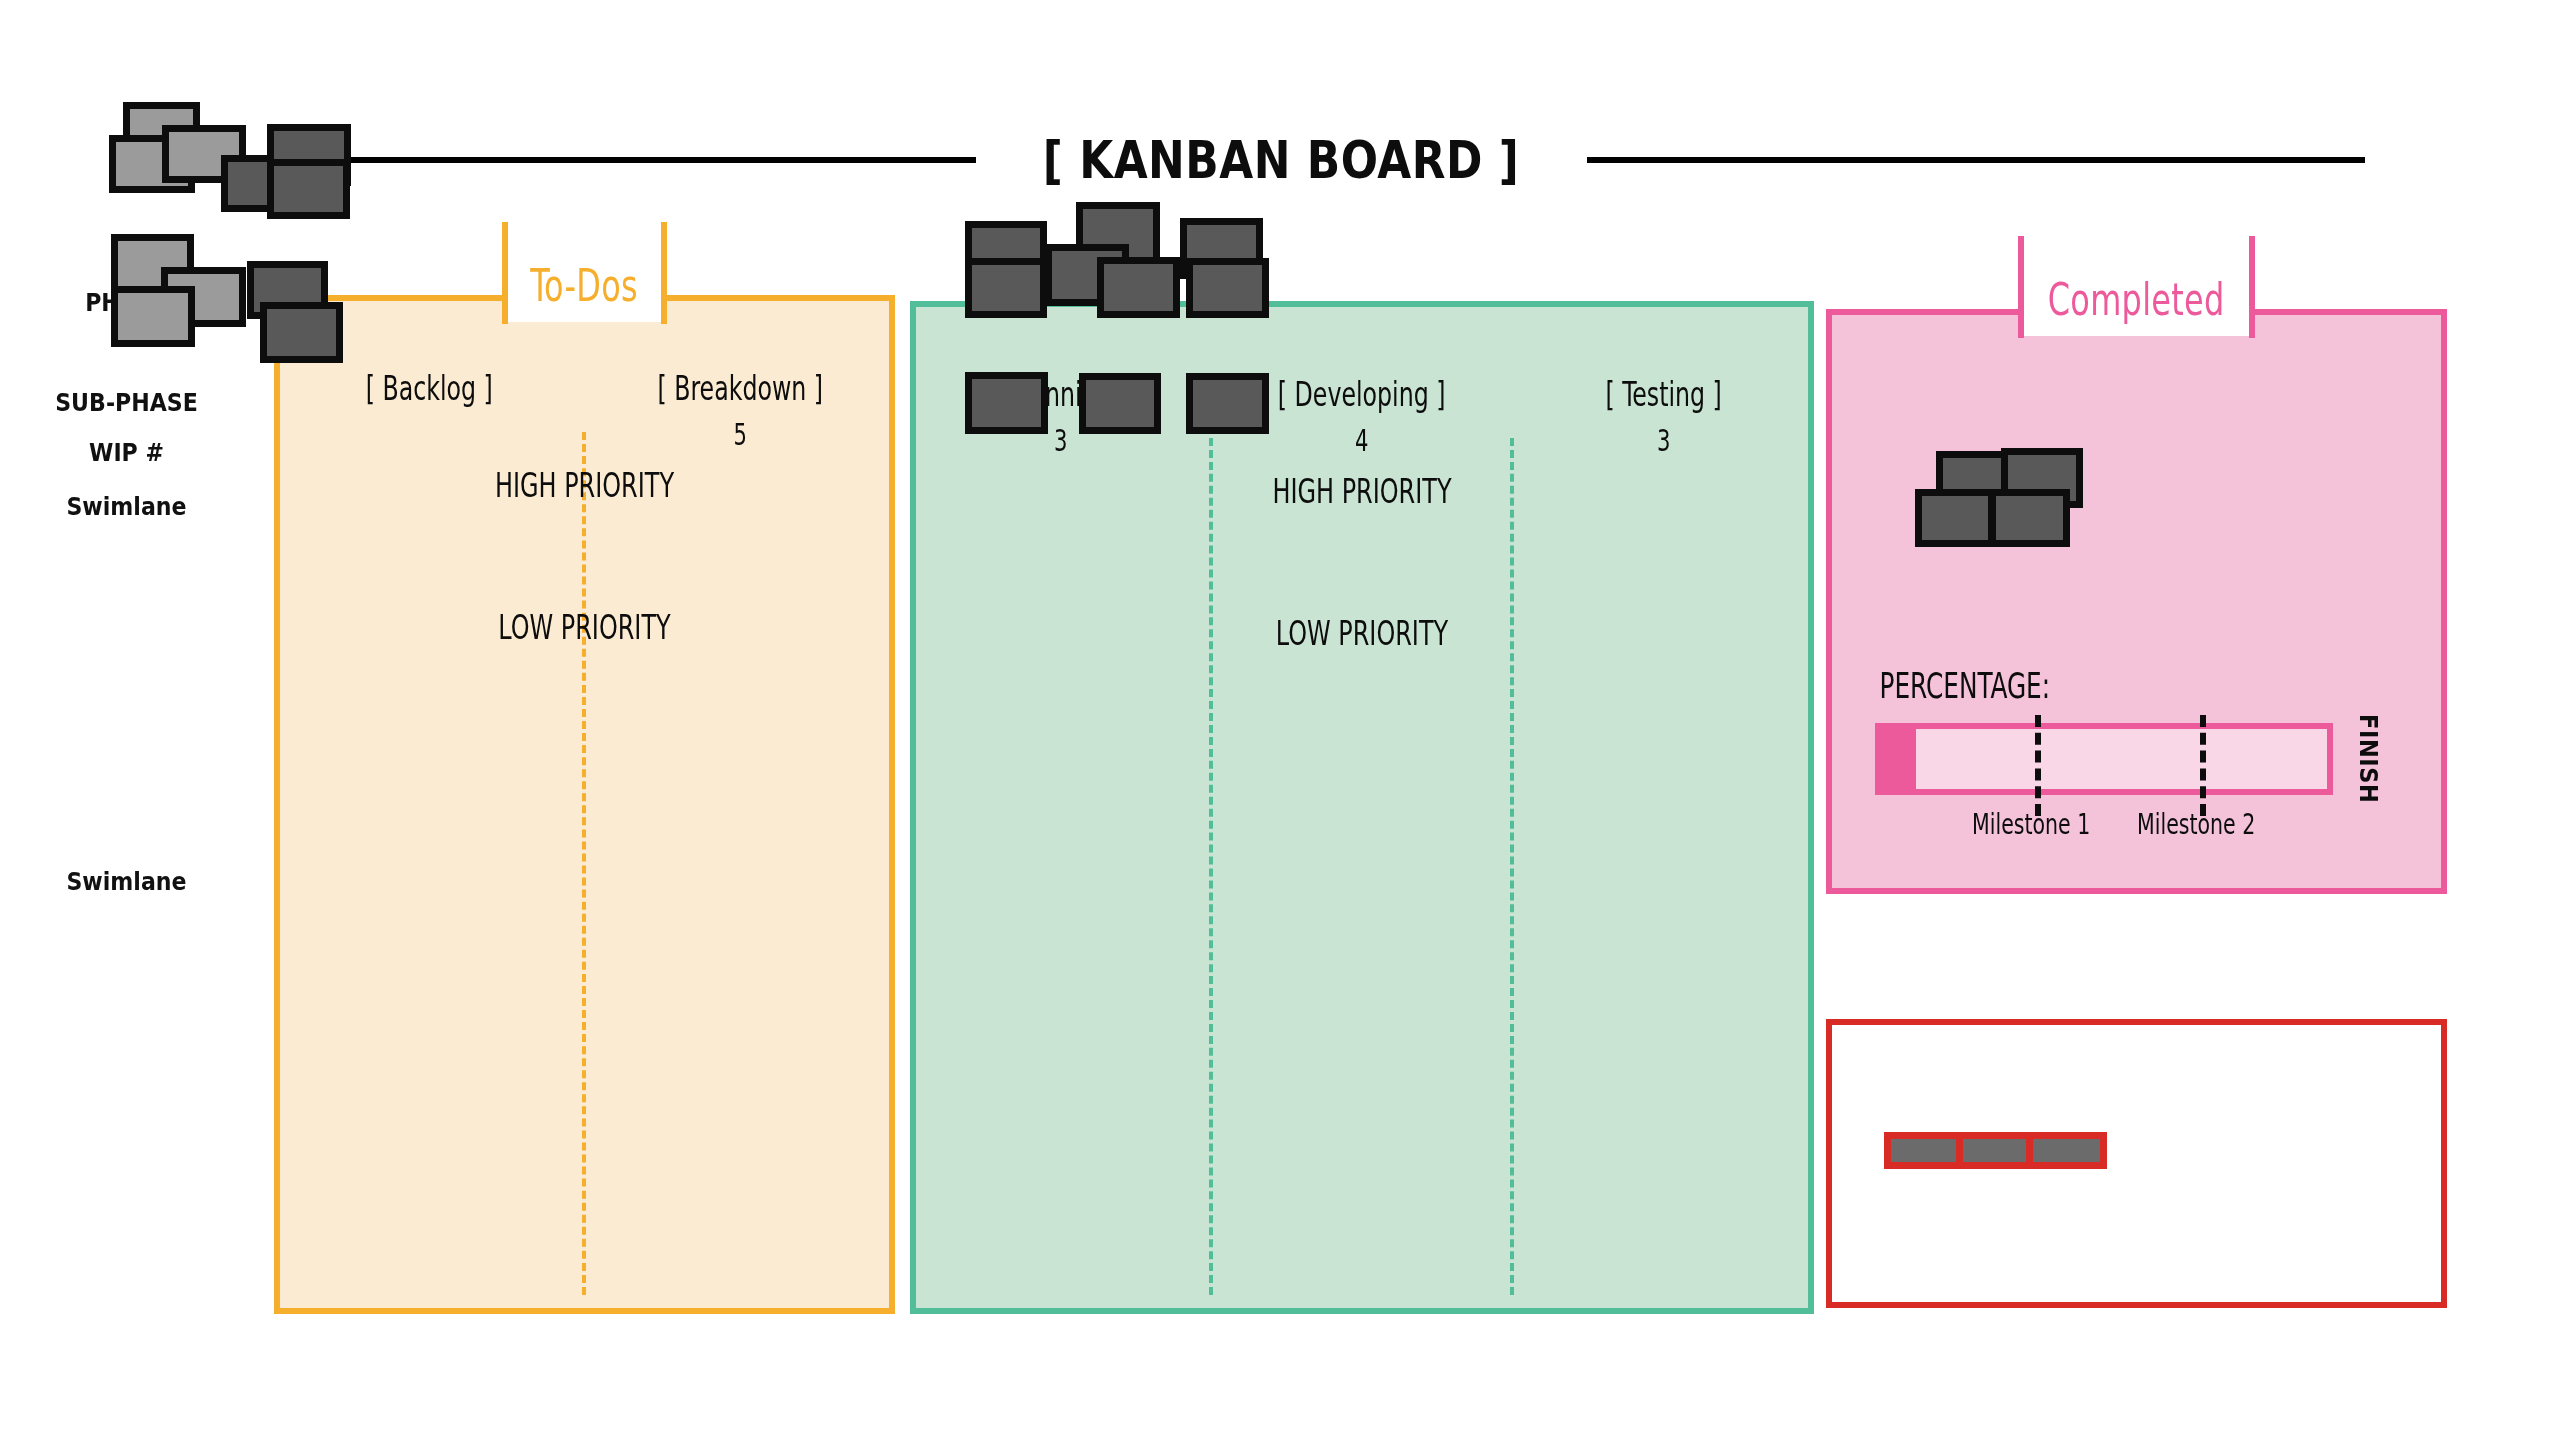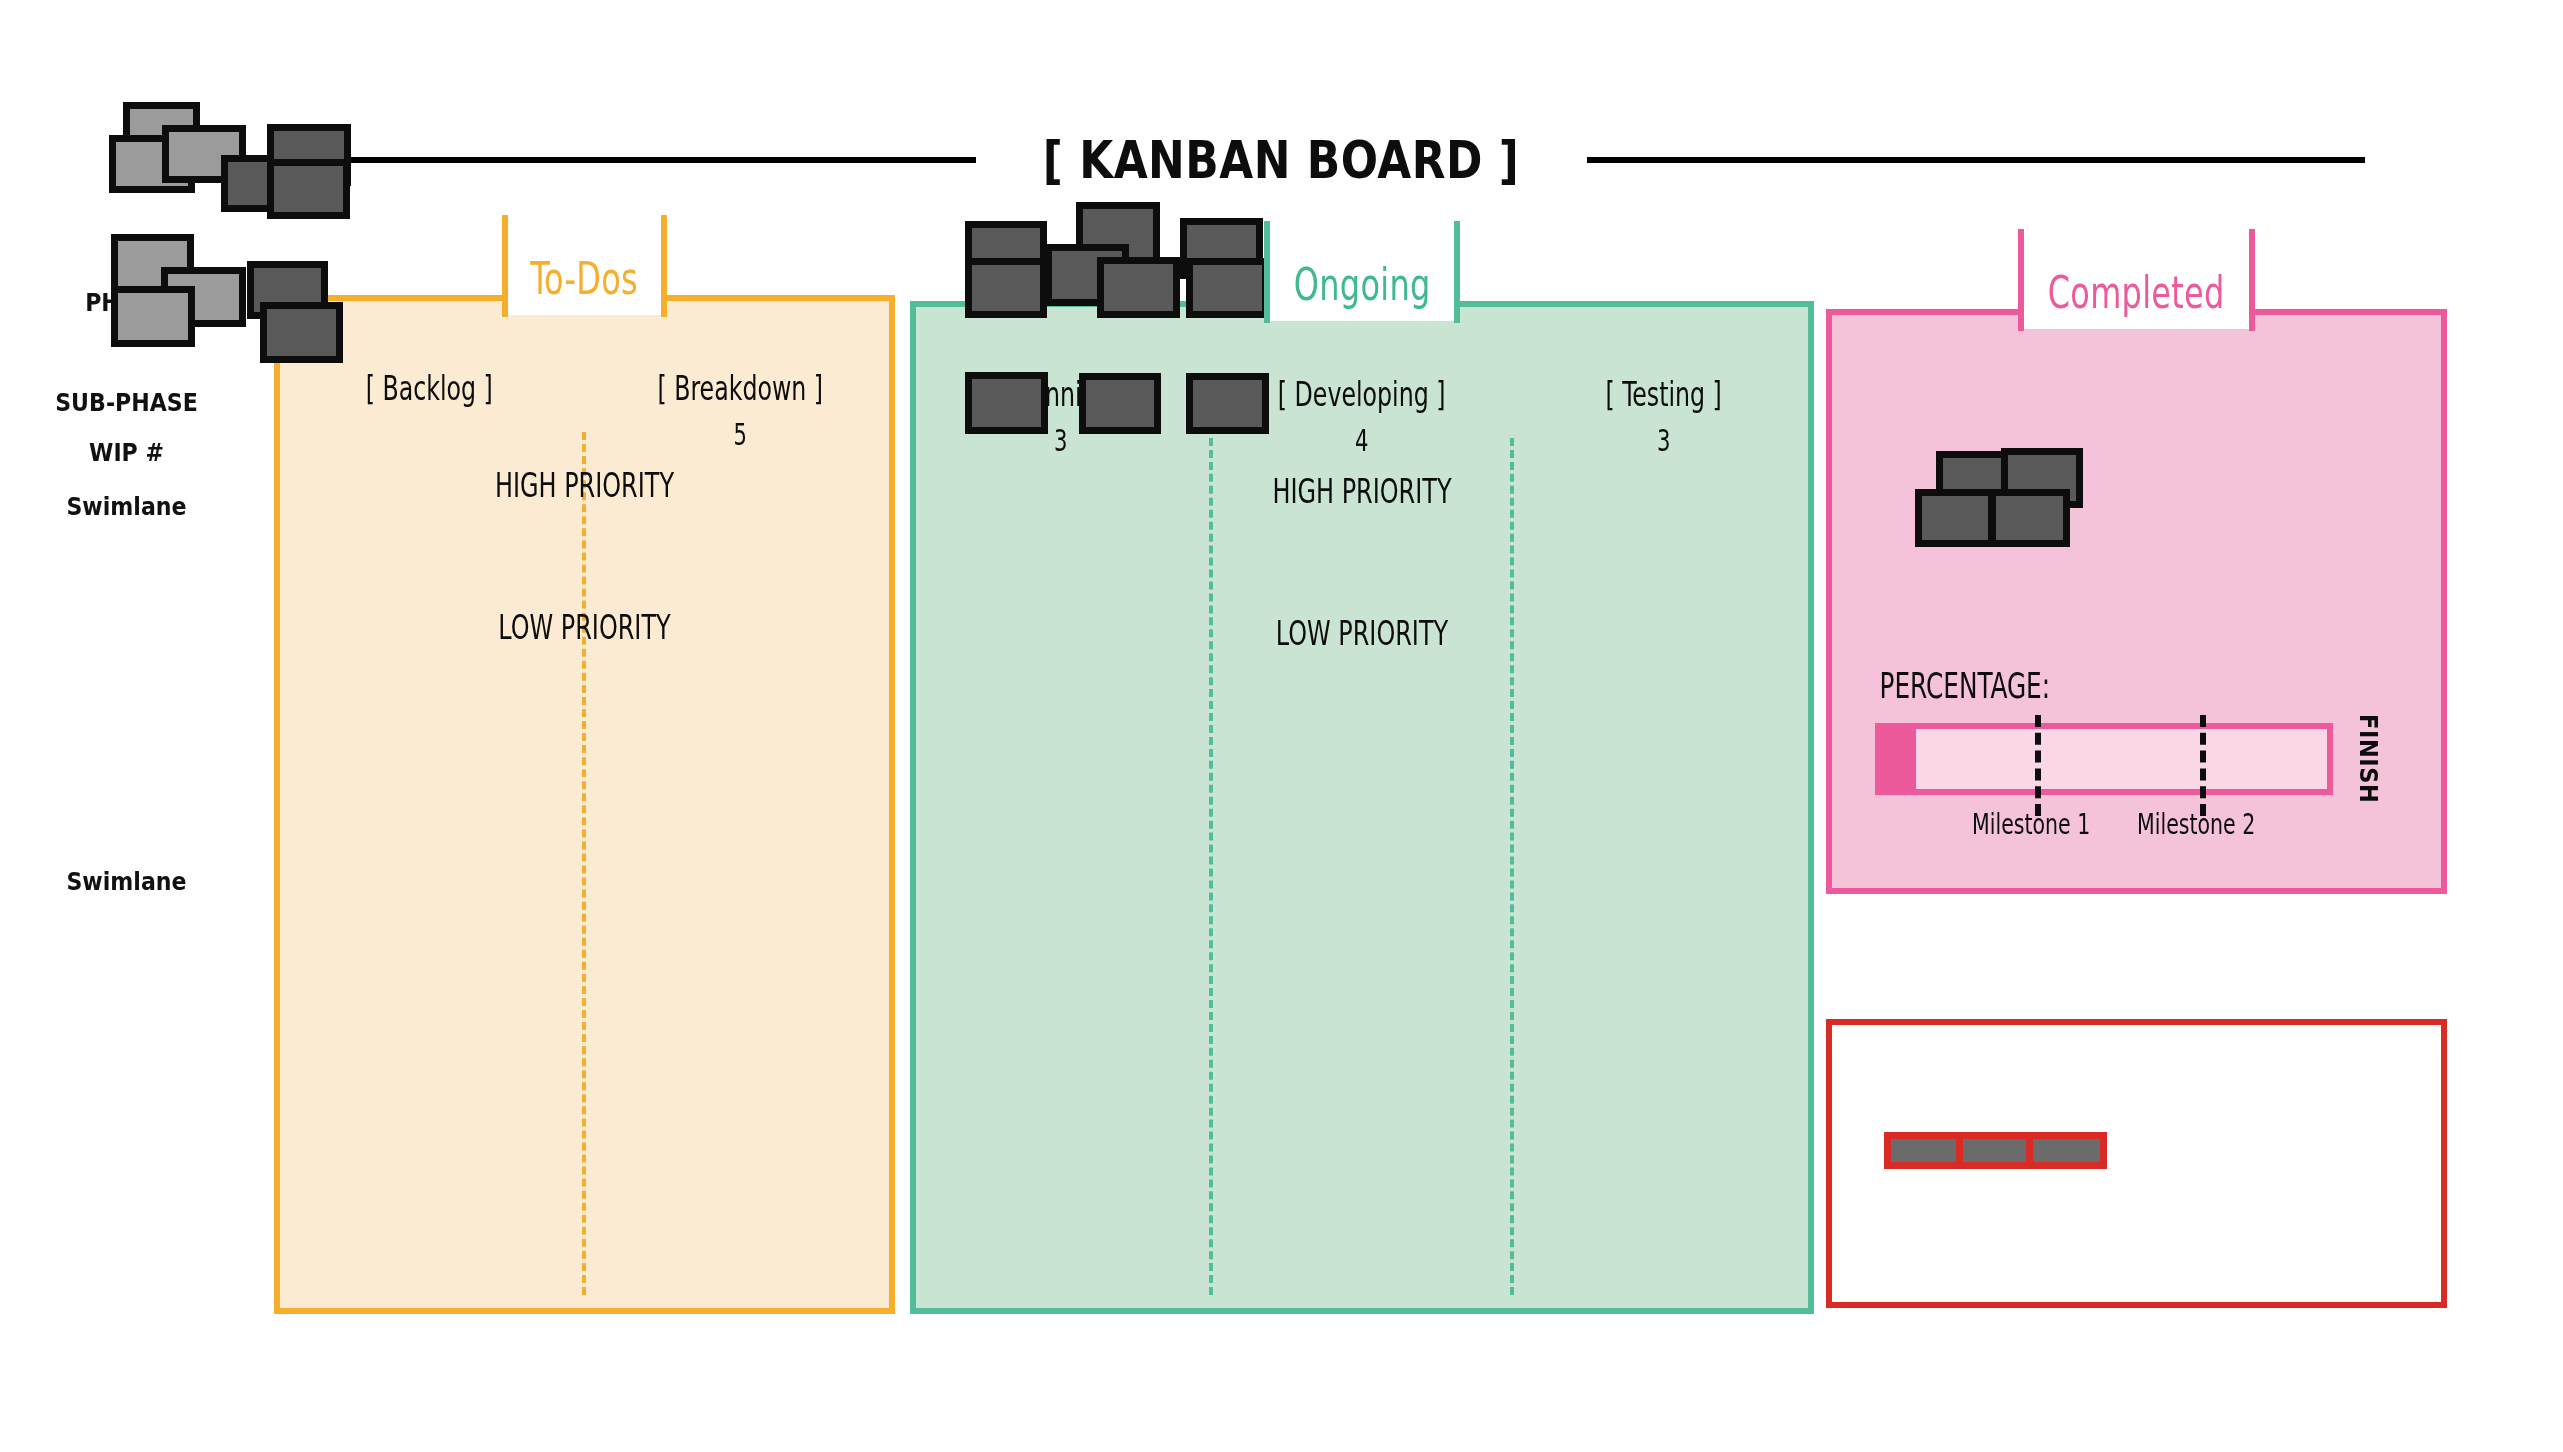--- a/index.html
+++ b/index.html
@@ -51,21 +51,21 @@
 
   
   .panel { position: absolute; }
   .panel-body {
     position: absolute; left: 0; top: 0; width: 100%; height: 100%;
     border-style: solid; border-width: 6px;
   }
   .panel-head {
     position: absolute; left: 0; top: -47px;
     width: 100%; height: 60px;
-    display: flex; align-items: center; justify-content: center;
+    display: flex; align-items: flex-start; justify-content: center;
     pointer-events: none;
   }
   .head-notch {
     position: relative;
     background: #ffffff;
     height: 74px;
     display: flex; align-items: center; justify-content: center;
     padding: 0 26.5px;
   }
   .head-tick {
@@ -249,27 +249,20 @@
     <div class="card" style="left:55px;top:-43px;width:82px;height:60px;"></div>
     <div class="card" style="left:166px;top:-99px;width:84px;height:62px;"></div>
     <div class="card" style="left:135px;top:-57px;width:84px;height:62px;"></div>
     <div class="card" style="left:187px;top:-44px;width:83px;height:61px;"></div>
     <div class="card" style="left:270px;top:-83px;width:83px;height:61px;"></div>
     <div class="card" style="left:276px;top:-43px;width:83px;height:60px;"></div>
     <div class="card" style="left:55px;top:71px;width:83px;height:62px;"></div>
     <div class="card" style="left:169px;top:72px;width:82px;height:61px;"></div>
     <div class="card" style="left:276px;top:72px;width:83px;height:61px;"></div>
 
-    <div class="panel-head">
-      <div class="head-notch">
-        <div class="head-tick l"></div>
-        <div class="head-title">Ongoing</div>
-        <div class="head-tick r"></div>
-      </div>
-    </div>
   </div>
 
   <div class="panel" id="panel-completed">
     <div class="panel-body"></div>
 
     <div class="card" style="left:110px;top:142px;width:80px;height:58px;"></div>
     <div class="card" style="left:175px;top:139px;width:82px;height:60px;"></div>
     <div class="card" style="left:89px;top:180px;width:80px;height:58px;"></div>
     <div class="card" style="left:163px;top:180px;width:81px;height:58px;"></div>
 

